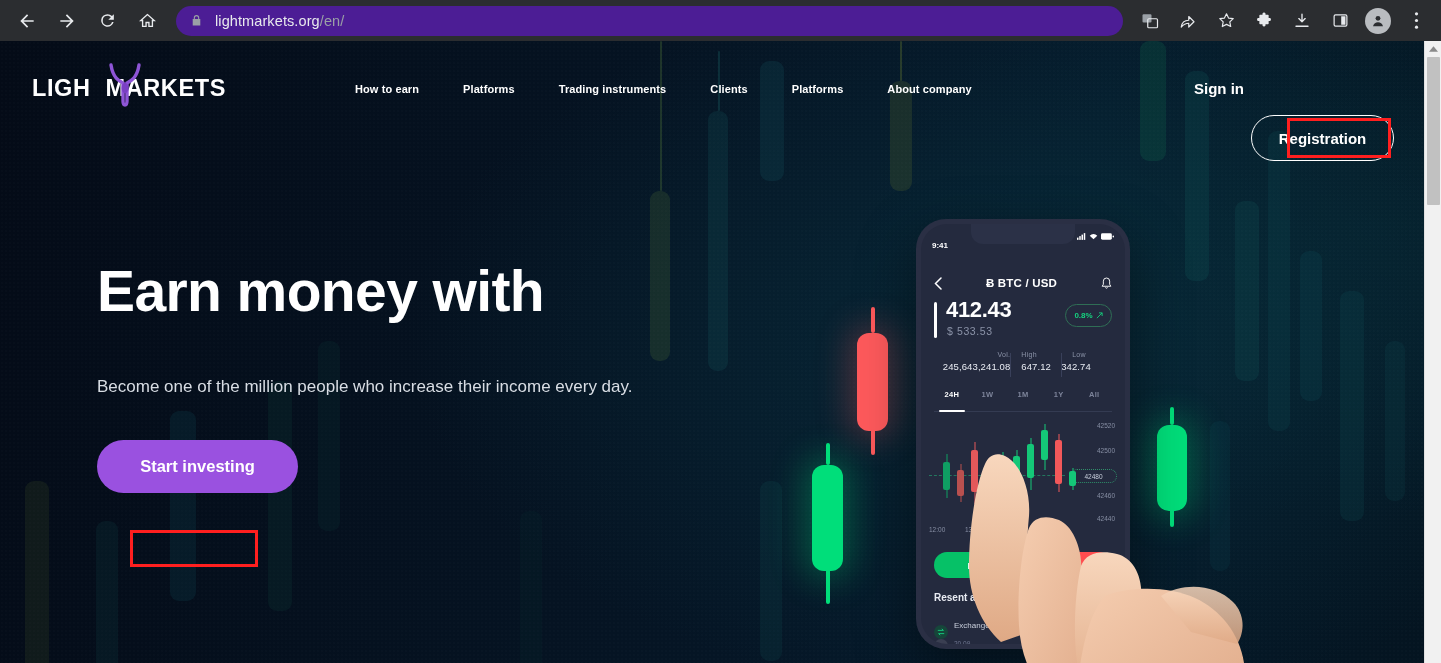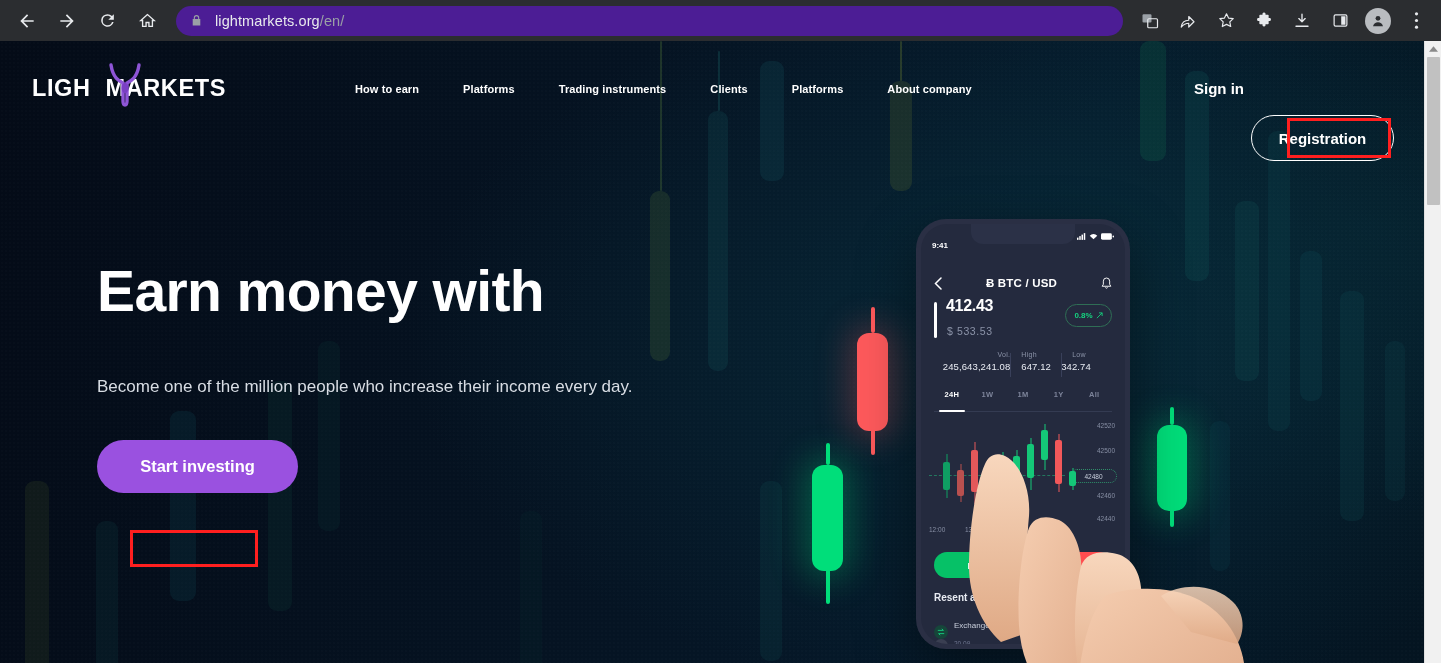--- a/index.html
+++ b/index.html
@@ -98,21 +98,21 @@
   #status-bar { position:absolute; left:0; top:5px; width:100%; height:14px;
     display:flex; align-items:center; justify-content:space-between; padding:0 11px; }
   #status-time { color:#fff; font-size:8px; font-weight:bold;margin-top:19px; }
   #status-icons { display:flex; align-items:center; gap:3px; }
   #ph-topbar { position:absolute; left:0; top:48px; width:100%; height:22px;
     display:flex; align-items:center; justify-content:space-between; padding:0 13px; }
   #ph-title { color:#fff; font-size:11.5px; font-weight:bold; letter-spacing:.2px; }
   #ph-price-row { position:absolute; left:13px; top:76px; right:13px; height:40px; }
   #price-bar { position:absolute; left:0; top:2px; width:3px; height:36px;
     background:#fff; border-radius:2px; }
-  #price-main { position:absolute; left:12px; top:-3px; color:#fff; font-size:16px;
+  #price-main { position:absolute; left:12px; top:-3px; color:#fff; font-size:22px;
     font-weight:bold; letter-spacing:-.3px; }
   #price-sub { position:absolute; left:13px; top:25px; color:#8b93a8; font-size:10.5px;
     letter-spacing:.6px; }
   #change-badge { position:absolute; right:0; top:4px; width:47px; height:23px;
     border:1px solid #2f6e55; border-radius:12px; display:flex; align-items:center;
     justify-content:center; gap:3px; color:#15d27f; font-size:8px; font-weight:bold; }
 
   #stats-row { position:absolute; left:13px; top:127px; right:13px; height:30px;
     display:flex; }
   .stat { flex:1; position:relative; }

